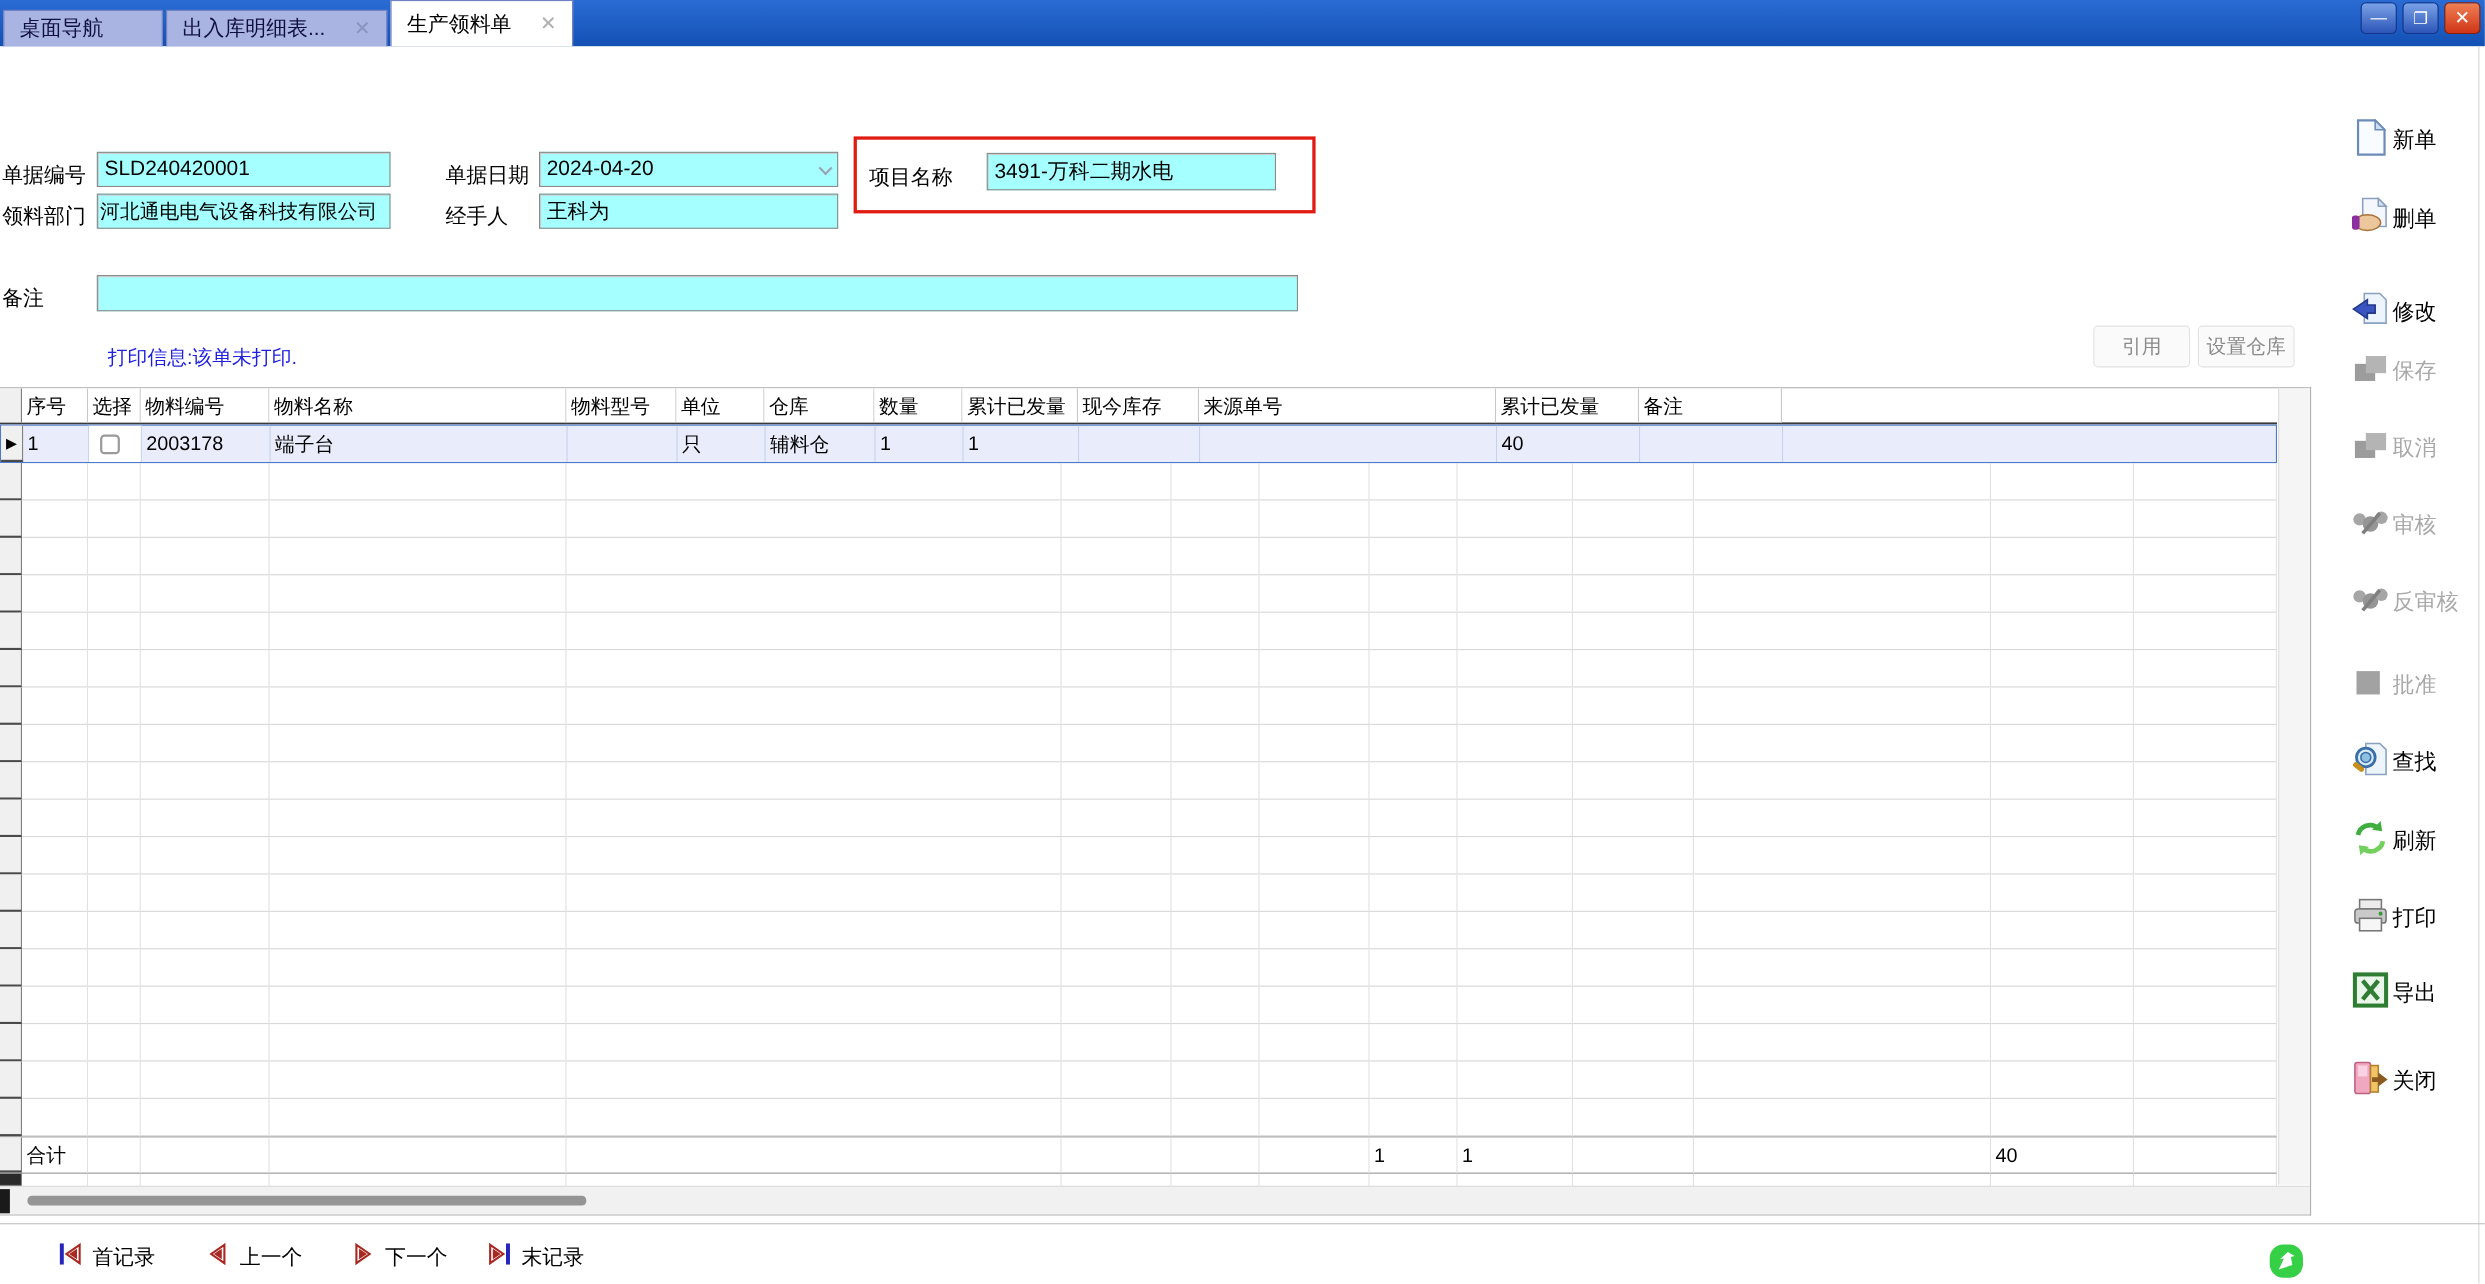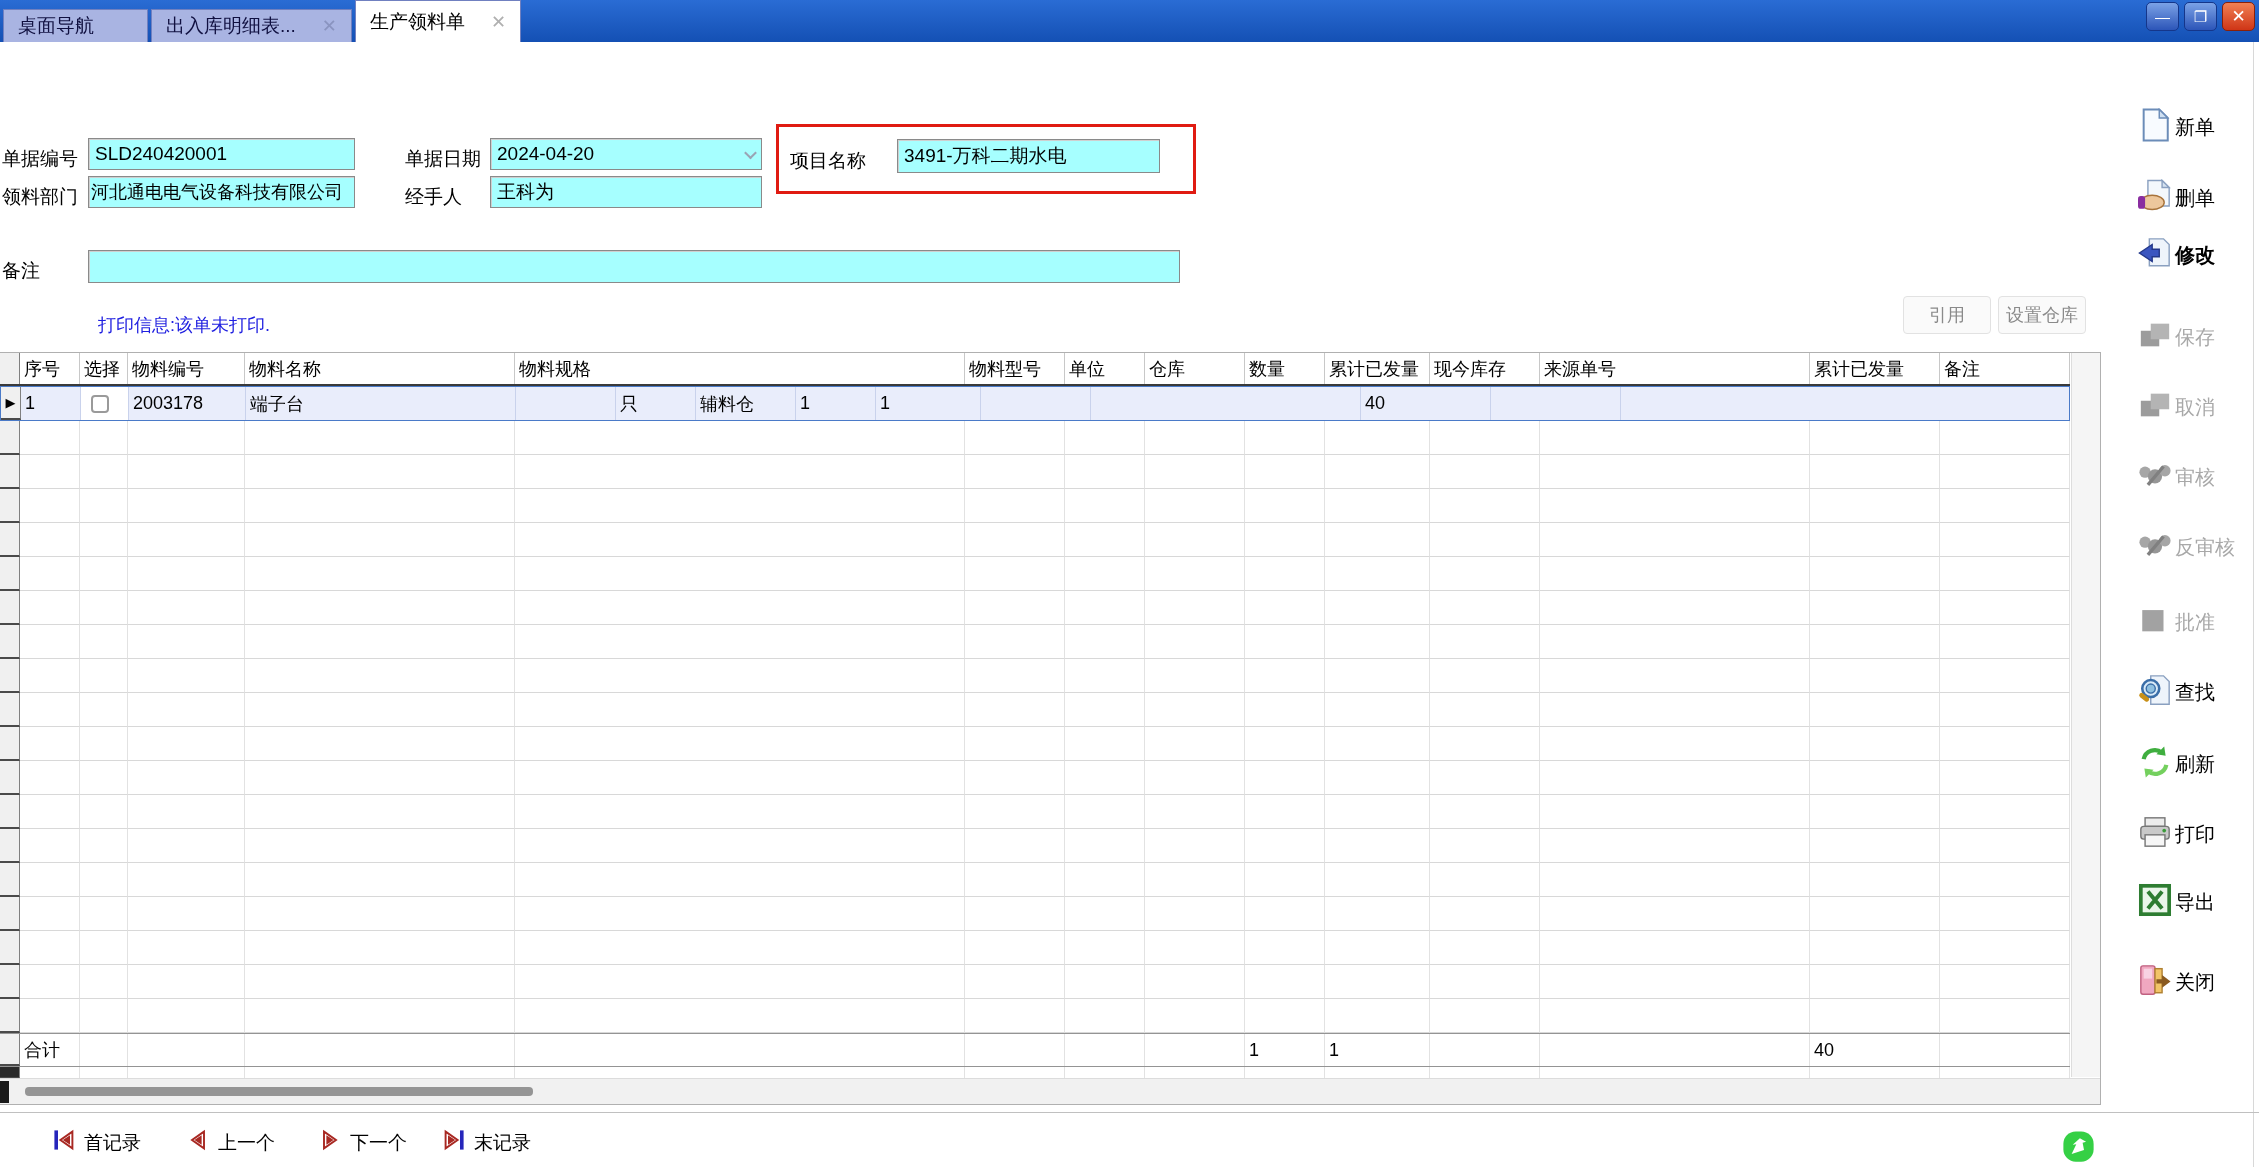--- a/index.html
+++ b/index.html
@@ -130,21 +130,20 @@
   <div class="gray-btn" style="left:1998px;top:296px;width:88px">设置仓库</div>
 
   <div class="grid-wrap">
     <div class="grid" id="grid">
         <div class="g-row header">
           <div class="g-ind" style="width: 20px;"></div>
           <div class="g-cell" style="width: 60px;">序号</div>
           <div class="g-cell" style="width: 48px;">选择</div>
           <div class="g-cell" style="width: 117px;">物料编号</div>
           <div class="g-cell" style="width: 270px;">物料名称</div>
-          <div class="g-cell" style="width: 450px;">物料规格</div>
           <div class="g-cell" style="width: 100px;">物料型号</div>
           <div class="g-cell" style="width: 80px;">单位</div>
           <div class="g-cell" style="width: 100px;">仓库</div>
           <div class="g-cell" style="width: 80px;">数量</div>
           <div class="g-cell" style="width: 105px;">累计已发量</div>
           <div class="g-cell" style="width: 110px;">现今库存</div>
           <div class="g-cell" style="width: 270px;">来源单号</div>
           <div class="g-cell" style="width: 130px;">累计已发量</div>
           <div class="g-cell" style="width: 130px;">备注</div>
         </div>
@@ -524,21 +523,21 @@
       </div>
       <div class="side-item" style="top: 179px;">
         <span><svg viewBox="0 0 24 24">
             <path d="M7 1h10l5 5v13H7z" fill="#f4f8fc" stroke="#8aa0c0"></path>
             <path d="M17 1l5 5h-5z" fill="#d5e2f0" stroke="#8aa0c0"></path>
             <ellipse cx="10" cy="16.5" rx="8.5" ry="5" fill="#edc79c" stroke="#a8743c"></ellipse>
             <rect x="0" y="12" width="5" height="9" rx="2" fill="#8a2ea0"></rect>
           </svg></span>
         <span class="lbl">删单</span>
       </div>
-      <div class="side-item" style="top: 236px; font-weight: bold;">
+      <div class="side-item" style="top: 264px;">
         <span><svg viewBox="0 0 24 24">
             <path d="M8 2h10l4 4v15H8z" fill="#eef4fb" stroke="#8aa0c0"></path>
             <path d="M1 12l9-6v3.4h5v5.2h-5V18z" fill="#3a55c0" stroke="#24388a"></path>
           </svg></span>
         <span class="lbl">修改</span>
       </div>
       <div class="side-item disabled" style="top: 318px;">
         <span><svg viewBox="0 0 24 24">
             <rect x="2" y="9" width="13" height="11" fill="#9c9c9c"></rect>
             <rect x="9" y="4" width="13" height="11" fill="#b4b4b4"></rect>

